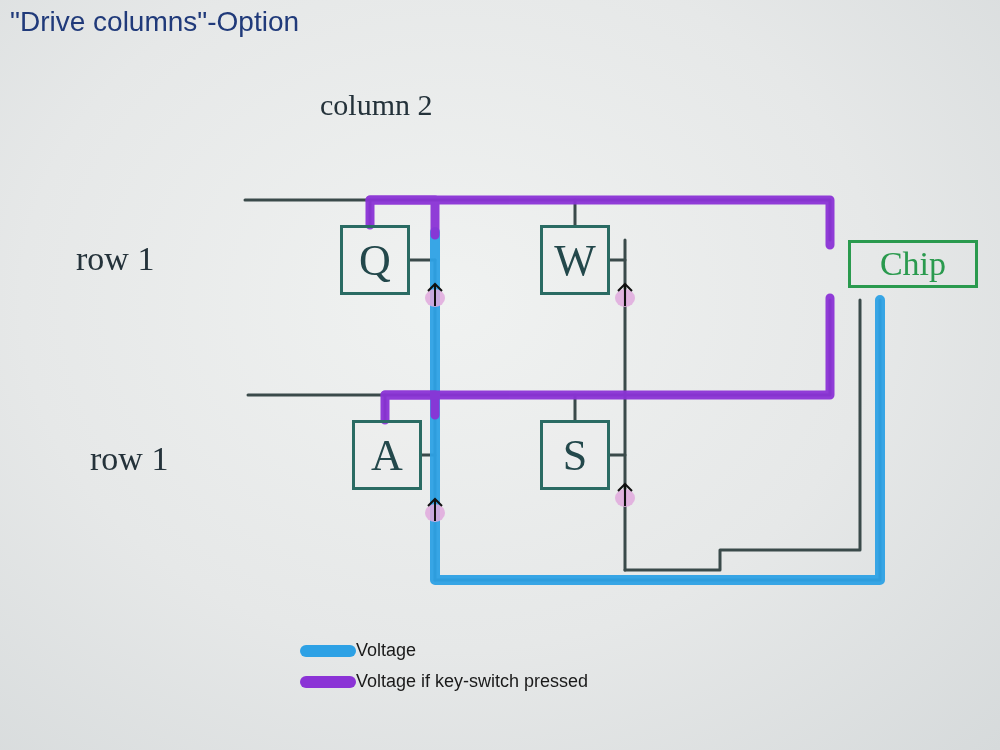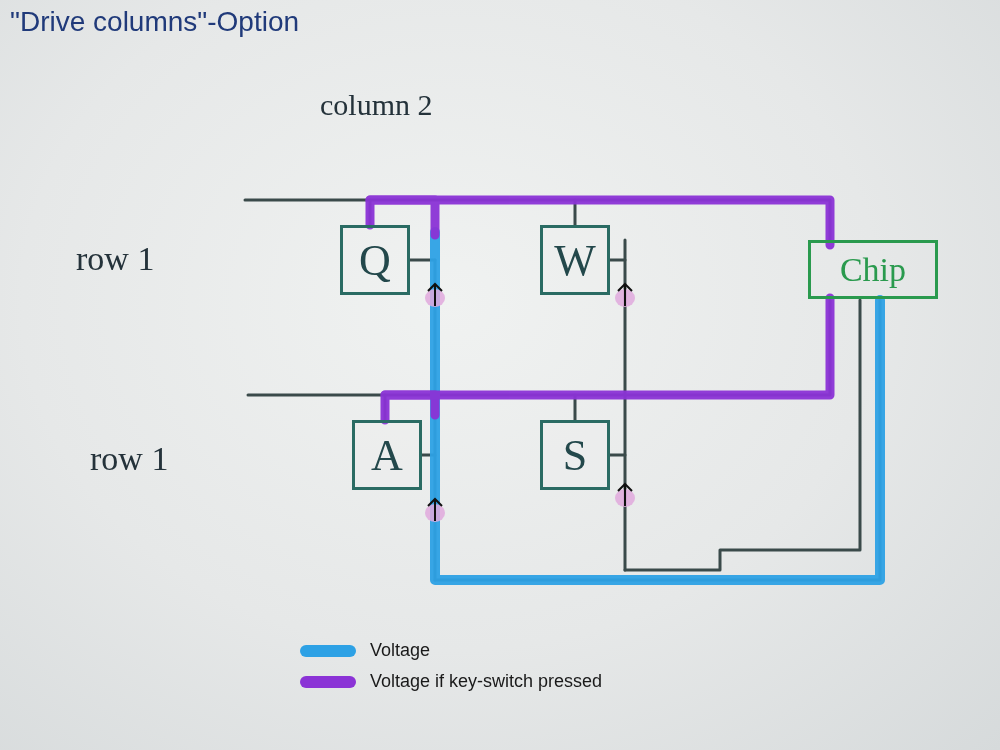--- a/index.html
+++ b/index.html
@@ -50,24 +50,24 @@
     background: rgba(255,255,255,0.05);
   }
   .key-Q { left: 340px; top: 225px; }
   .key-W { left: 540px; top: 225px; }
   .key-A { left: 352px; top: 420px; }  
   .key-S { left: 540px; top: 420px; }
 
   
   .chip {
     position: absolute;
-    left: 808px;
+    left: 848px;
     top: 240px;
     width: 130px;
-    height: 59px;
+    height: 48px;
     border: 3px solid #2a9a4e;
     color: #2a9a4e;
     font-family: "Comic Sans MS", cursive;
     font-size: 34px;
     display: flex;
     align-items: center;
     justify-content: center;
     box-sizing: border-box;
   }
 
@@ -84,21 +84,20 @@
   .legend {
     position: absolute;
     left: 300px;
     top: 640px;
     font-size: 18px;
     color: #1a1a1a;
   }
   .legend-row {
     display: flex;
     align-items: center;
-    gap: 14px;
     margin-bottom: 10px;
   }
   .swatch {
     width: 56px;
     height: 12px;
     border-radius: 6px;
   }
   .sw-blue   { background: #2da1e5; }
   .sw-purple { background: #8b33d6; }
 

